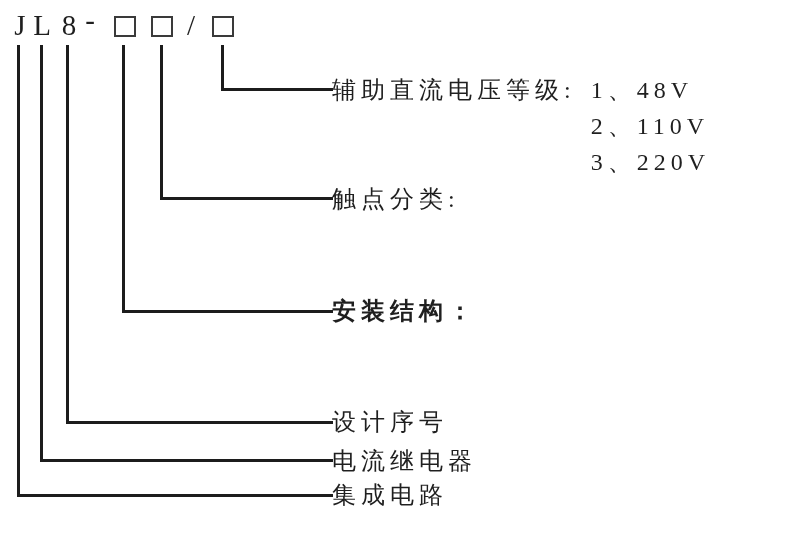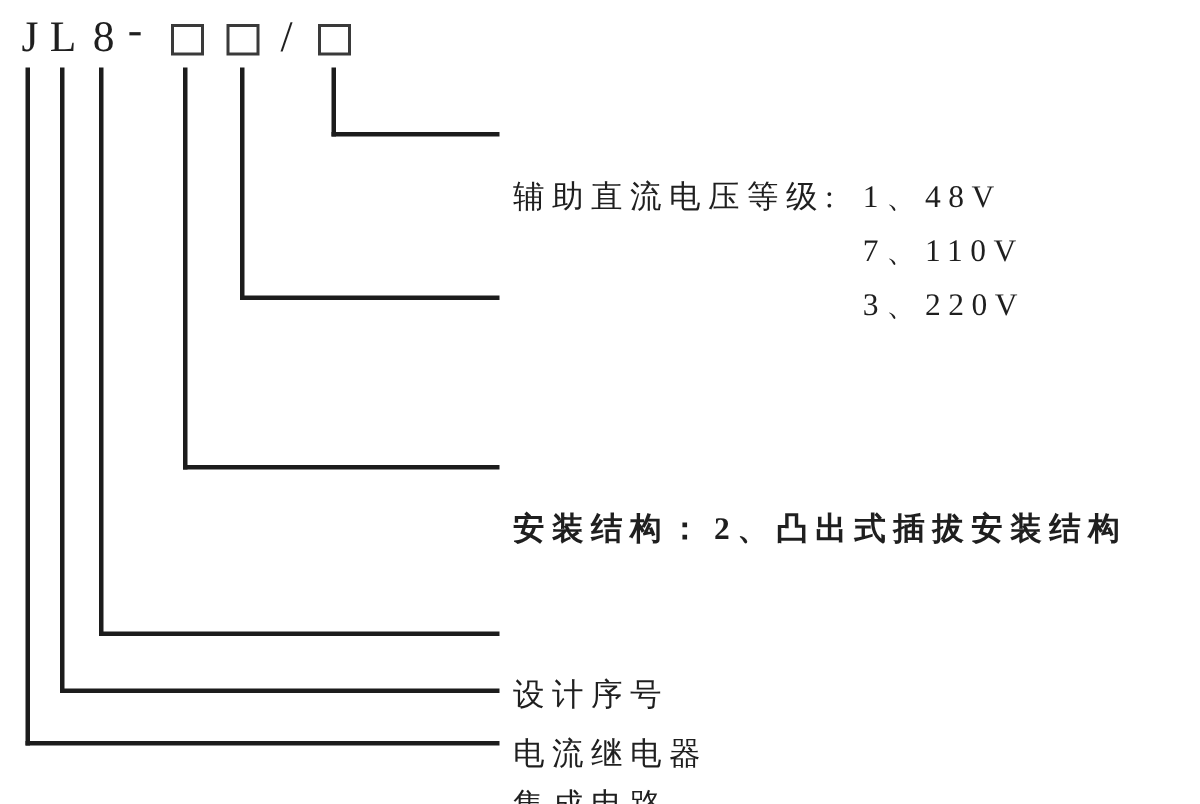--- a/index.html
+++ b/index.html
@@ -33,22 +33,22 @@
   }
   #conn-aux    {left:221px;width:112px;height:46px;}
   #conn-contact{left:160px;width:173px;height:155px;}
   #conn-mount  {left:122px;width:211px;height:268px;}
   #conn-design {left:66px; width:267px;height:379px;}
   #conn-relay  {left:40px; width:293px;height:417px;}
   #conn-ic     {left:17px; width:316px;height:452px;}
 
   
   .section{
-    position:absolute;left:342px;display:flex;align-items:flex-start;
-    font-size:21px;letter-spacing:5px;line-height:36px;white-space:pre;margin-top:41px;
+    position:absolute;left:332px;display:flex;align-items:flex-start;
+    font-size:24px;letter-spacing:5px;line-height:36px;white-space:pre;
   }
   .section .options{display:flex;flex-direction:column;margin-left:4px;}
   #s1{top:72px;}
   #s2{top:181px;}
   #s3{top:293px;font-weight:bold;}
   #s4{top:404px;}
   #s5{top:443px;}
   #s6{top:477px;}
 </style>
 </head>
@@ -71,32 +71,32 @@
   <div class="connector" id="conn-contact"></div>
   <div class="connector" id="conn-mount"></div>
   <div class="connector" id="conn-design"></div>
   <div class="connector" id="conn-relay"></div>
   <div class="connector" id="conn-ic"></div>
 
   <div class="section" id="s1">
     <span class="label">辅助直流电压等级: </span>
     <div class="options">
       <div class="option">1、48V</div>
-      <div class="option">7、110V</div>
+      <div class="option">2、110V</div>
       <div class="option">3、220V</div>
     </div>
   </div>
 
   <div class="section" id="s2">
+    <span class="label">触点分类: </span>
   </div>
 
   <div class="section" id="s3">
     <span class="label">安装结构：</span>
     <div class="options">
-      <div class="option">2、凸出式插拔安装结构</div>
     </div>
   </div>
 
   <div class="section" id="s4">
     <span class="label">设计序号</span>
   </div>
 
   <div class="section" id="s6">
     <span class="label">集成电路</span>
   </div>

